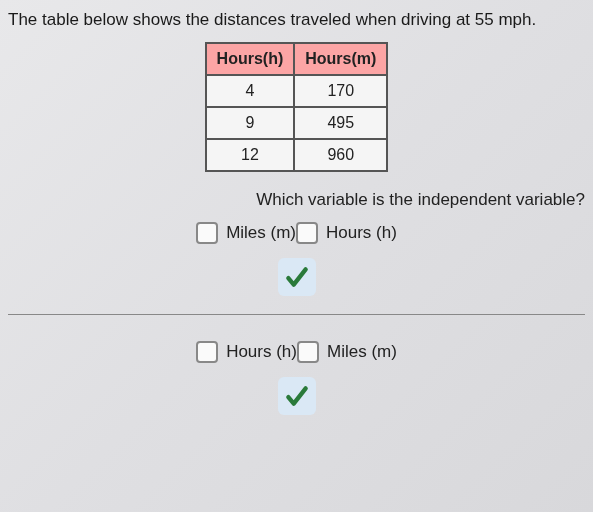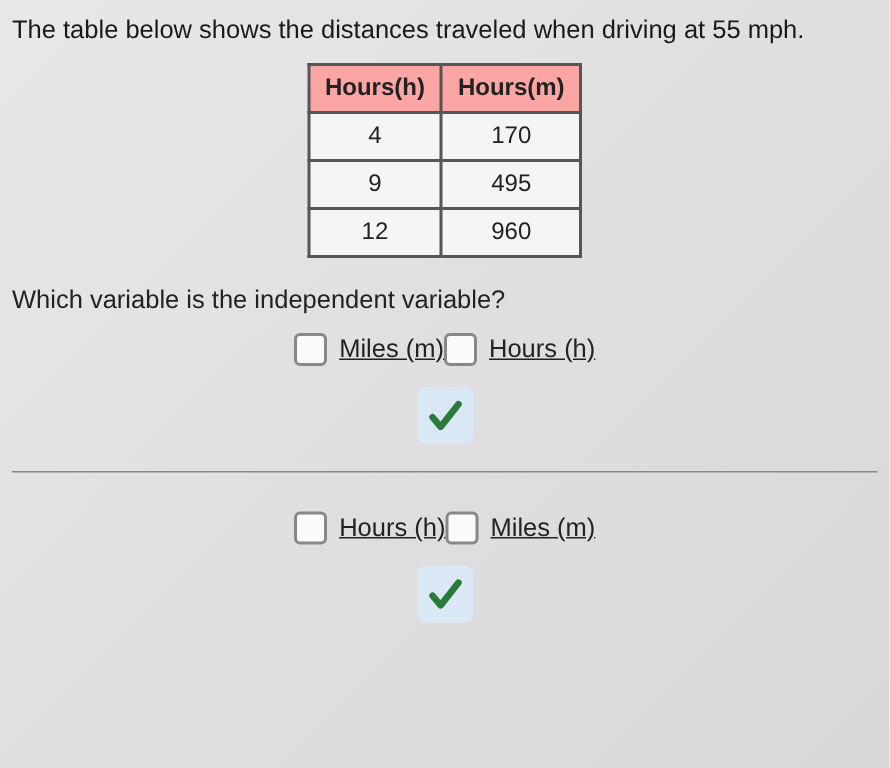--- a/index.html
+++ b/index.html
@@ -36,31 +36,30 @@
       min-width: 70px;
     }
     .data-table th {
       font-weight: bold;
       background: #fca5a5;
     }
     .data-table td {
       background: #f5f5f5;
     }
     .question {
-      text-align: left;
+      text-align: right;
       font-size: 17px;
       font-weight: 500;
       color: #222;
       margin-bottom: 12px;
     }
     .options {
       display: flex;
       justify-content: center;
       margin-bottom: 14px;
-      text-decoration: underline;
     }
     .option {
       display: flex;
       align-items: center;
       gap: 8px;
     }
     .checkbox {
       width: 22px;
       height: 22px;
       border: 2px solid #888;

